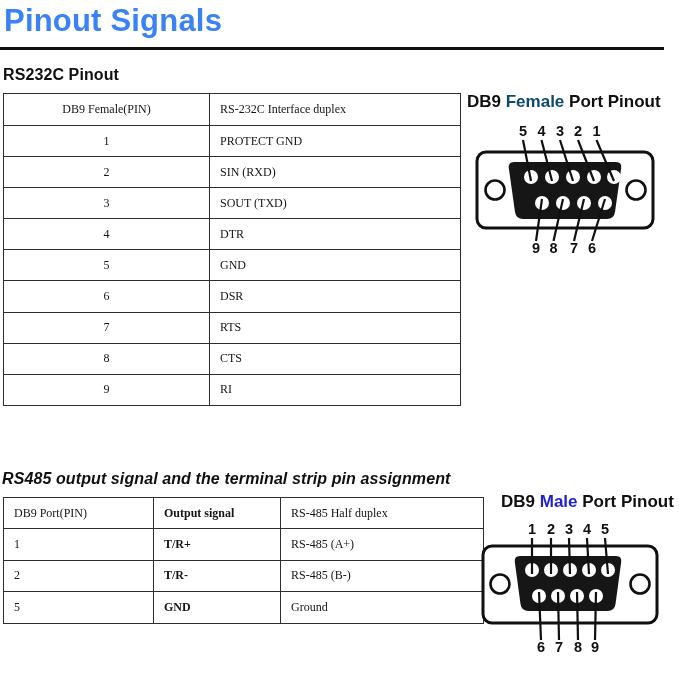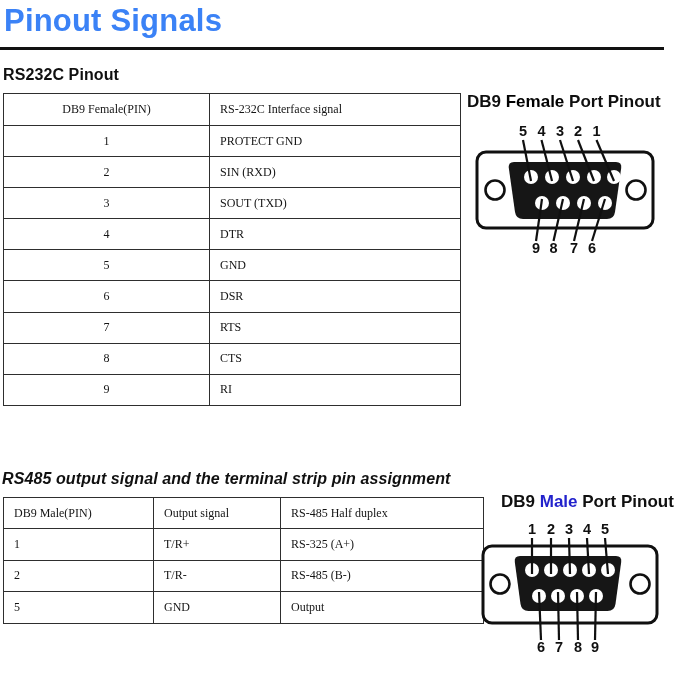--- a/index.html
+++ b/index.html
@@ -32,21 +32,21 @@
     padding:0;overflow:hidden;white-space:nowrap;
   }
   #t1{left:3px;top:93px;width:445px;}
   #t1 th{height:31px;text-align:center;}
   #t1 td{height:30.1px;}
   #t1 .c1{width:205px;text-align:center;}
   #t1 .c2{width:240px;text-align:left;padding-left:10px;}
   #t2{left:3px;top:497px;width:447px;}
   #t2 th,#t2 td{height:30.4px;text-align:left;padding-left:10px;}
   #t2 .c1{width:139px;}
-  #t2 .c2{width:116px;}
+  #t2 .c2{width:116px;font-weight:bold;}
   #t2 .c3{width:192px;}
   svg.connector{position:absolute;overflow:visible;}
   #female-svg{left:455px;top:112px;width:215px;height:146px;}
   #male-svg{left:470px;top:516px;width:200px;height:142px;}
   .pin-num{font-family:"Liberation Sans",sans-serif;font-size:14.5px;font-weight:bold;fill:#101010;}
   .lead{stroke:#101010;stroke-width:2.2;fill:none;}
   .shell{fill:#ffffff;stroke:#101010;stroke-width:3;}
   .screw{fill:#ffffff;stroke:#101010;stroke-width:2.6;}
   .dsub{fill:#161616;stroke:none;}
   .hole{fill:#ffffff;stroke:none;}
@@ -56,21 +56,21 @@
 
 <div class="abs page-title" data-bind="page.title">Pinout Signals</div>
 <div class="abs title-rule"></div>
 
 <div class="abs section-heading" id="rs232-heading" data-bind="rs232_section.heading">RS232C Pinout</div>
 
 <table class="pin-table" id="t1">
   <thead>
     <tr>
       <th class="c1" data-bind="rs232_section.table.headers.0">DB9 Female(PIN)</th>
-      <th class="c2" data-bind="rs232_section.table.headers.1">RS-232C Interface signal</th>
+      <th class="c2" data-bind="rs232_section.table.headers.1">RS-232C Interface duplex</th>
     </tr>
   </thead>
   <tbody>
     <tr>
       <td class="c1" data-bind="rs232_section.table.rows.0.0">1</td>
       <td class="c2" data-bind="rs232_section.table.rows.0.1">PROTECT GND</td>
     </tr>
     <tr>
       <td class="c1" data-bind="rs232_section.table.rows.1.0">2</td>
       <td class="c2" data-bind="rs232_section.table.rows.1.1">SIN (RXD)</td>
@@ -99,21 +99,21 @@
       <td class="c1" data-bind="rs232_section.table.rows.7.0">8</td>
       <td class="c2" data-bind="rs232_section.table.rows.7.1">CTS</td>
     </tr>
     <tr>
       <td class="c1" data-bind="rs232_section.table.rows.8.0">9</td>
       <td class="c2" data-bind="rs232_section.table.rows.8.1">RI</td>
     </tr>
   </tbody>
 </table>
 
-<div class="abs diagram-title" id="female-title"><span data-bind="female_diagram.title_prefix">DB9 </span><span class="hl" data-bind="female_diagram.title_highlight" data-bind-style="color:colors.highlight_blue" style="color: #000000;">Female</span><span data-bind="female_diagram.title_suffix"> Port Pinout</span></div>
+<div class="abs diagram-title" id="female-title"><span data-bind="female_diagram.title_prefix">DB9 </span><span class="hl" data-bind="female_diagram.title_highlight" data-bind-style="color:colors.highlight_blue" style="color: #0c4a6e;">Female</span><span data-bind="female_diagram.title_suffix"> Port Pinout</span></div>
 
 <svg class="connector" id="female-svg" viewBox="455 112 215 146">
 
   <rect class="shell" x="477" y="152" width="176" height="76" rx="9"></rect>
   <circle class="screw" cx="495" cy="190" r="9.5"></circle>
   <circle class="screw" cx="636" cy="190" r="9.5"></circle>
   <path class="dsub" d="M514 162 H616 Q622 162 621.2 168 L615 212 Q614 219 607 219 H523 Q516 219 515 212 L508.8 168 Q508 162 514 162 Z"></path>
 
   <circle class="hole" cx="531" cy="177" r="7"></circle>
   <circle class="hole" cx="552" cy="177" r="7"></circle>
@@ -144,40 +144,40 @@
   <text class="pin-num" x="553.5" y="253" text-anchor="middle" data-bind="female_diagram.bottom_pins.1">8</text>
   <text class="pin-num" x="574" y="253" text-anchor="middle" data-bind="female_diagram.bottom_pins.2">7</text>
   <text class="pin-num" x="592" y="253" text-anchor="middle" data-bind="female_diagram.bottom_pins.3">6</text>
 </svg>
 
 <div class="abs section-heading" id="rs485-heading" data-bind="rs485_section.heading">RS485 output signal and the terminal strip pin assignment</div>
 
 <table class="pin-table" id="t2">
   <thead>
     <tr>
-      <th class="c1" data-bind="rs485_section.table.headers.0">DB9 Male(PIN)</th>
+      <th class="c1" data-bind="rs485_section.table.headers.0">DB9 Port(PIN)</th>
       <th class="c2" data-bind="rs485_section.table.headers.1">Output signal</th>
       <th class="c3" data-bind="rs485_section.table.headers.2">RS-485 Half duplex</th>
     </tr>
   </thead>
   <tbody>
     <tr>
       <td class="c1" data-bind="rs485_section.table.rows.0.0">1</td>
       <td class="c2" data-bind="rs485_section.table.rows.0.1">T/R+</td>
-      <td class="c3" data-bind="rs485_section.table.rows.0.2">RS-325 (A+)</td>
+      <td class="c3" data-bind="rs485_section.table.rows.0.2">RS-485 (A+)</td>
     </tr>
     <tr>
       <td class="c1" data-bind="rs485_section.table.rows.1.0">2</td>
       <td class="c2" data-bind="rs485_section.table.rows.1.1">T/R-</td>
       <td class="c3" data-bind="rs485_section.table.rows.1.2">RS-485 (B-)</td>
     </tr>
     <tr>
       <td class="c1" data-bind="rs485_section.table.rows.2.0">5</td>
       <td class="c2" data-bind="rs485_section.table.rows.2.1">GND</td>
-      <td class="c3" data-bind="rs485_section.table.rows.2.2">Output</td>
+      <td class="c3" data-bind="rs485_section.table.rows.2.2">Ground</td>
     </tr>
   </tbody>
 </table>
 
 <div class="abs diagram-title" id="male-title"><span data-bind="male_diagram.title_prefix">DB9 </span><span class="hl" data-bind="male_diagram.title_highlight" data-bind-style="color:colors.highlight_blue" style="color: rgb(34, 34, 204);">Male</span><span data-bind="male_diagram.title_suffix"> Port Pinout</span></div>
 
 <svg class="connector" id="male-svg" viewBox="470 516 200 142">
   <rect class="shell" x="483" y="546" width="174" height="77" rx="9"></rect>
   <circle class="screw" cx="500" cy="584" r="9.5"></circle>
   <circle class="screw" cx="640" cy="584" r="9.5"></circle>

